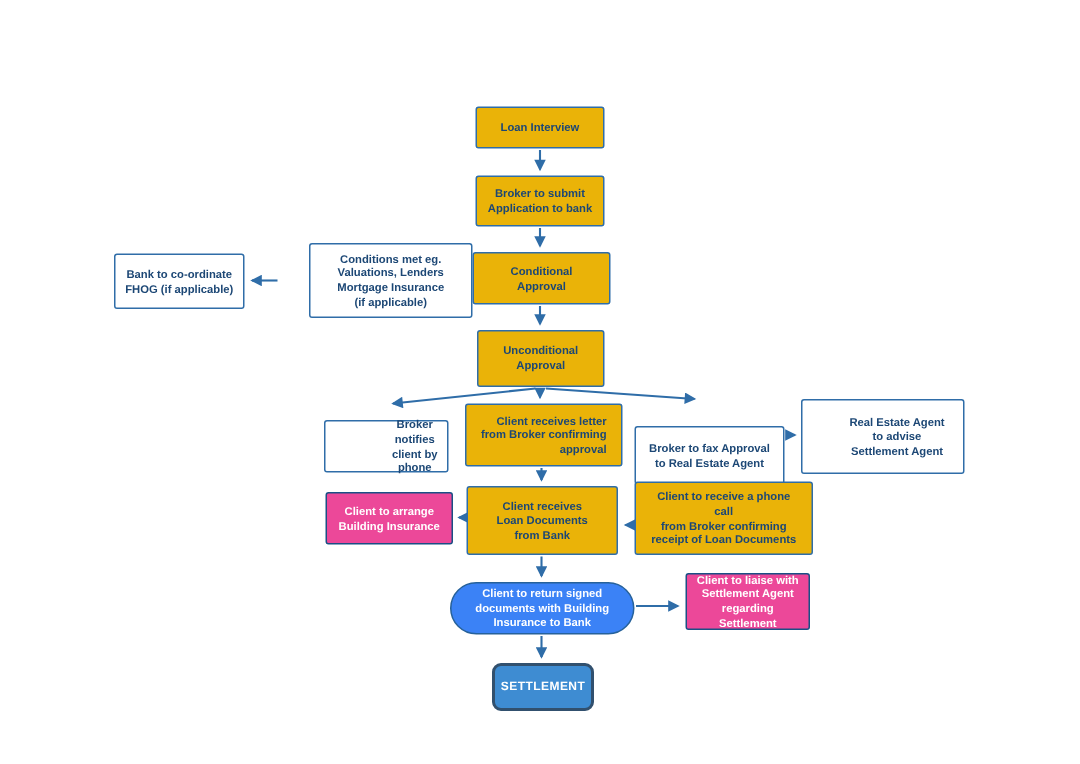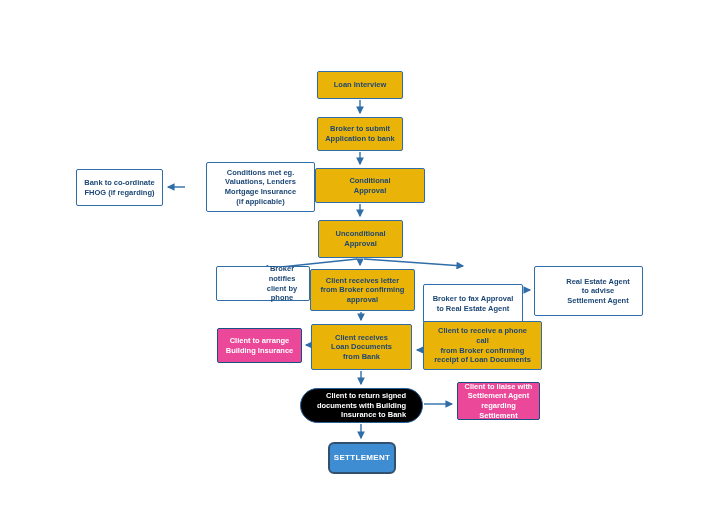--- a/index.html
+++ b/index.html
@@ -14,34 +14,34 @@
   svg.wires{position:absolute;left:0;top:0;z-index:1;}
   .node{
     position:absolute;z-index:2;display:flex;align-items:center;justify-content:center;
     text-align:center;white-space:pre-line;
     font-size:7.5px;font-weight:bold;line-height:1.28;color:#1c4775;
     border:1.5px solid #2f6da8;background:#ffffff;box-sizing:border-box;
     border-radius:2px;padding:1px 2px;
   }
   .light{background:#eab308;}
   .dark{background:#ec4899;border-color:#1a4f85;color:#ffffff;}
-  .rounded{background:#000000;border-color:#26619a;color:#ffffff;border-radius:18px;text-align:right;}
+  .rounded{background:#3b82f6;border-color:#26619a;color:#ffffff;border-radius:18px;}
   .settle{
     background:#3e8cd2;border:2px solid #31506e;color:#ffffff;border-radius:6px;
     font-size:8px;letter-spacing:.3px;
   }
   
   .n-loan-interview   {left:317px;top:71px; width:86px; height:28px;}
   .n-broker-submit    {left:317px;top:117px;width:86px; height:34px;}
-  .n-conditional      {left:315px;top:168px;width:110px; height:35px;}
+  .n-conditional      {left:315px;top:168px;width:92px; height:35px;}
   .n-unconditional    {left:318px;top:220px;width:85px; height:38px;}
   .n-bank-fhog        {left:76px; top:169px;width:87px; height:37px;}
   .n-conditions-met   {left:186px;top:162px;width:109px;height:50px;margin-left:20px;}
-  .n-broker-notifies  {left:216px;top:266px;width:94px; height:35px;padding-left:40px;}
-  .n-client-letter    {left:310px;top:269px;width:105px;height:42px;}
+  .n-broker-notifies  {left:216px;top:280px;width:83px; height:35px;padding-left:40px;}
+  .n-client-letter    {left:310px;top:269px;width:105px;height:42px;text-align:right;}
   .n-broker-fax       {left:423px;top:284px;width:100px;height:39px;}
   .n-rea-advise       {left:534px;top:266px;width:109px;height:50px;padding-left:21px;}
   .n-arrange-insurance{left:217px;top:328px;width:85px; height:35px;}
   .n-loan-documents   {left:311px;top:324px;width:101px;height:46px;}
   .n-phone-call       {left:423px;top:321px;width:119px;height:49px;}
   .n-return-signed    {left:300px;top:388px;width:123px;height:35px;}
   .n-liaise           {left:457px;top:382px;width:83px; height:38px;}
   .n-settlement       {left:328px;top:442px;width:68px; height:32px;}
 </style>
 </head>
@@ -80,21 +80,21 @@
   <div class="node light n-broker-submit">Broker to submit
 Application to bank</div>
 
   <div class="node light n-conditional">Conditional
 Approval</div>
 
   <div class="node light n-unconditional">Unconditional
 Approval</div>
 
   <div class="node n-bank-fhog">Bank to co-ordinate
-FHOG (if regarding)</div>
+FHOG (if applicable)</div>
 
   <div class="node n-conditions-met">Conditions met eg.
 Valuations, Lenders
 Mortgage Insurance
 (if applicable)</div>
 
   <div class="node n-broker-notifies">Broker notifies
 client by phone</div>
 
   <div class="node light n-client-letter">Client receives letter

